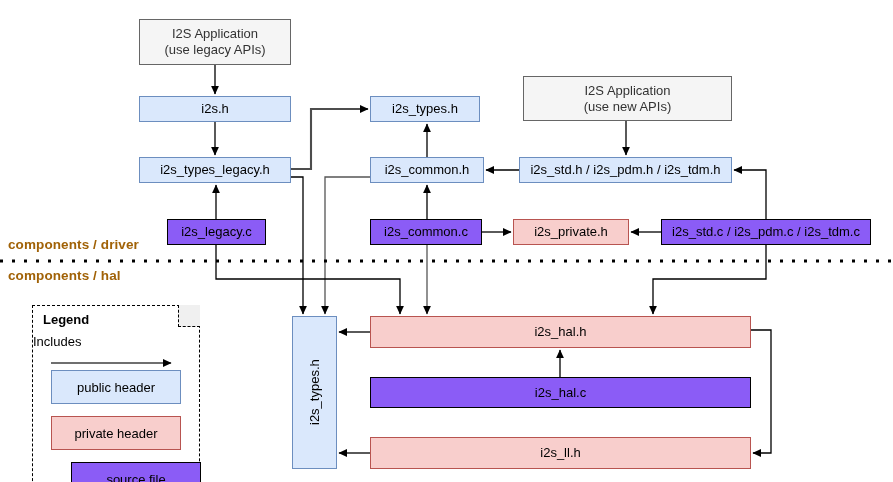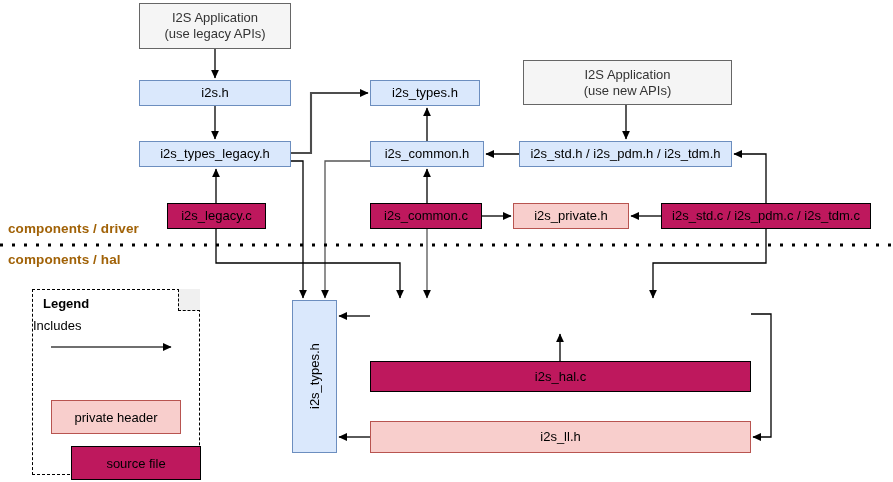--- a/index.html
+++ b/index.html
@@ -1,32 +1,32 @@
 <!DOCTYPE html>
 <html><head>
 <meta charset="utf-8">
 <style>
   html,body{margin:0;padding:0;background:#ffffff;}
   body{
     width:893px;height:482px;position:relative;overflow:hidden;
     font-family:"Liberation Sans","DejaVu Sans",sans-serif;
   }
-  #canvas{position:absolute;left:0;top:0;width:893px;height:432px;}
+  #canvas{position:absolute;left:0;top:16px;width:893px;height:432px;}
   #svg-layer{position:absolute;left:0;top:0;width:893px;height:482px;}
 
   .node{
     position:absolute;box-sizing:border-box;
     display:flex;align-items:center;justify-content:center;
     text-align:center;font-size:13px;line-height:16px;color:#000;
     z-index:3;
   }
   .n-app{background:#f5f5f5;border:1.2px solid #666666;color:#333333;}
   .n-pub{background:#dae8fc;border:1.2px solid #6c8ebf;}
   .n-priv{background:#f8cecc;border:1.2px solid #b85450;}
-  .n-src{background:#be185d;border:1.2px solid #000000;}
+  .n-src{background:#8b5cf6;border:1.2px solid #000000;}
   .n-vert{writing-mode:vertical-rl;transform:rotate(180deg);}
 
   .divider-label{
     position:absolute;color:#a16207;font-weight:bold;font-size:13.5px;
     letter-spacing:0.1px;z-index:4;white-space:nowrap;
   }
 
   .legend-box{
     position:absolute;left:32px;top:289px;width:168px;height:186px;
     border:1.6px dashed #000;background:#ffffff;box-sizing:border-box;z-index:5;
@@ -133,32 +133,34 @@
   <div class="node n-src" style="left:167px;top:203px;width:99px;height:26px;">i2s_legacy.c</div>
 
   <div class="node n-src" style="left:370px;top:203px;width:112px;height:26px;text-align:center;">i2s_common.c</div>
 
   <div class="node n-priv" style="left:513px;top:203px;width:116px;height:26px;">i2s_private.h</div>
 
   <div class="node n-src" style="left:661px;top:203px;width:210px;height:26px;">i2s_std.c / i2s_pdm.c / i2s_tdm.c</div>
 
   <div class="node n-pub n-vert" style="left:292px;top:300px;width:45px;height:153px;">i2s_types.h</div>
 
+  <div class="node n-priv" style="left:370px;top:300px;width:381px;height:32px;">i2s_hal.h</div>
 
   <div class="node n-src" style="left:370px;top:361px;width:381px;height:31px;">i2s_hal.c</div>
 
   <div class="node n-priv" style="left:370px;top:421px;width:381px;height:32px;">i2s_ll.h</div>
 
   <div class="divider-label" style="left:8px;top:221px;">components / driver</div>
   <div class="divider-label" style="left:8px;top:252px;">components / hal</div>
 
   <div class="legend-box">
     <div class="legend-fold"></div>
     <div class="legend-title">Legend</div>
     <div class="legend-inc-label">Includes</div>
     <svg class="legend-arrow" viewBox="0 0 130 10" xmlns="http://www.w3.org/2000/svg">
       <path d="M0,5 L120,5" stroke="#3f3f3f" stroke-width="1.6" fill="none" marker-end="url(#ah)"></path>
     </svg>
+    <div class="legend-item li1 n-pub">public header</div>
     <div class="legend-item li2 n-priv">private header</div>
     <div class="legend-item li3 n-src">source file</div>
   </div>
 
 </div>
 
 </body></html>

